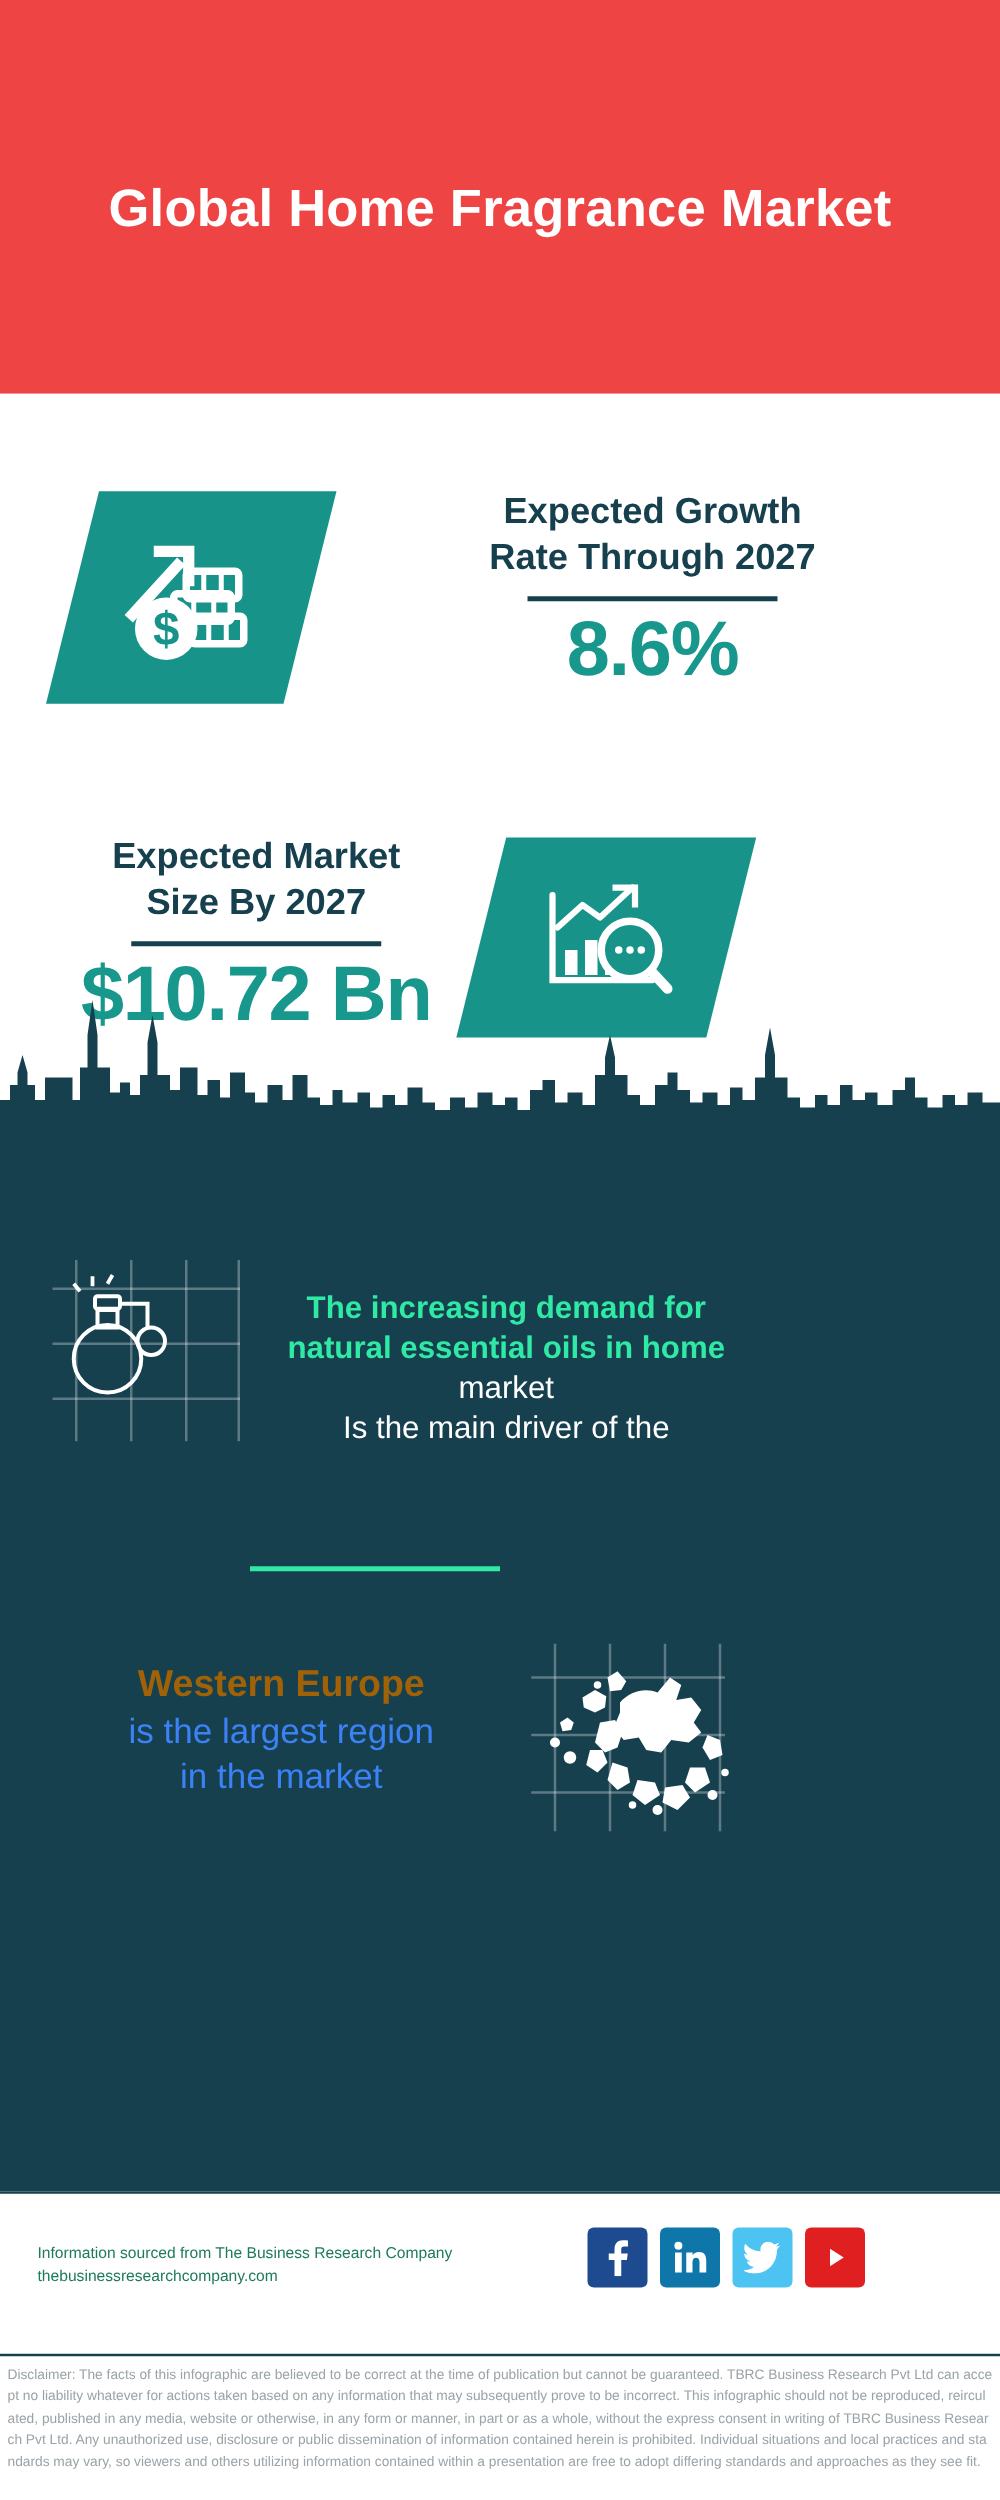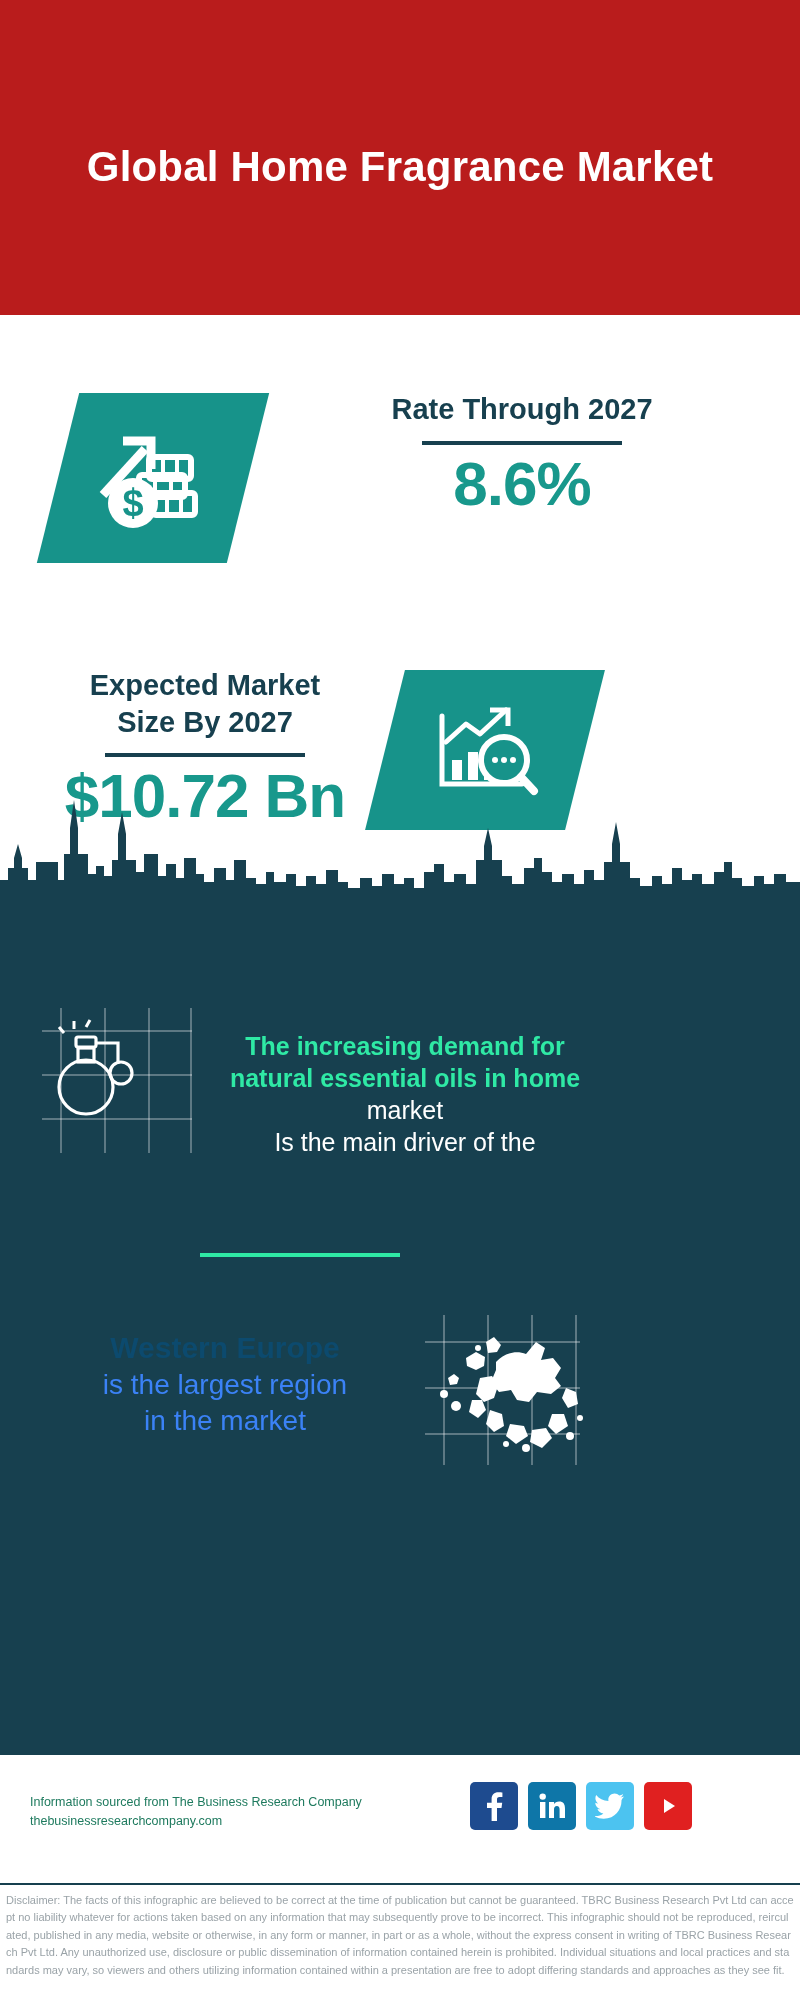--- a/index.html
+++ b/index.html
@@ -8,21 +8,21 @@
     background:#ffffff;
     font-family:"Liberation Sans", sans-serif;
     overflow:hidden;
     position:relative;
   }
   .page{width:800px;height:2000px;position:relative;overflow:hidden;}
 
   
   .header{
     position:absolute;left:0;top:0;width:800px;height:315px;
-    background:#b91c1c;
+    background:#ef4444;
     display:flex;align-items:center;justify-content:center;
   }
   .header-title{
     color:#ffffff;
     font-size:42px;
     font-weight:bold;
     text-align:center;
     line-height:1.22;
     letter-spacing:0.2px;
     width:640px;
@@ -100,21 +100,21 @@
   .divider{
     position:absolute;left:200px;top:1253px;width:200px;height:4px;
     background:#2fe9a5;
   }
 
   
   .region-text{
     position:absolute;left:30px;top:1328px;width:390px;text-align:center;
   }
   .region-head{
-    color:#0c4a6e;font-size:30px;font-weight:bold;line-height:1.3;
+    color:#a16207;font-size:30px;font-weight:bold;line-height:1.3;
   }
   .region-sub{
     color:#3b82f6;font-size:28px;font-weight:normal;line-height:1.3;
   }
   .map-icon{position:absolute;left:420px;top:1318px;width:175px;height:150px;}
 
   
   .footer{
     position:absolute;left:0;top:1753px;width:800px;height:130px;
     background:#ffffff;
@@ -172,20 +172,21 @@
           <line x1="74" y1="70" x2="74" y2="92" stroke="#ffffff" stroke-width="4"></line>
           <line x1="88" y1="70" x2="88" y2="92" stroke="#ffffff" stroke-width="4"></line>
 
           <circle cx="40" cy="80" r="25" fill="#ffffff"></circle>
           <text x="40" y="93" font-family="'Liberation Sans',sans-serif" font-size="38" font-weight="bold" fill="#17938a" text-anchor="middle">$</text>
         </svg>
       </div>
     </div>
 
     <div class="growth-text">
+      <div class="stat-label">Expected Growth</div>
       <div class="stat-label">Rate Through 2027</div>
       <div class="stat-rule"></div>
       <div class="stat-value">8.6%</div>
     </div>
 
     <div class="size-text">
       <div class="stat-label">Expected Market</div>
       <div class="stat-label">Size By 2027</div>
       <div class="stat-rule"></div>
       <div class="stat-value">$10.72 Bn</div>

